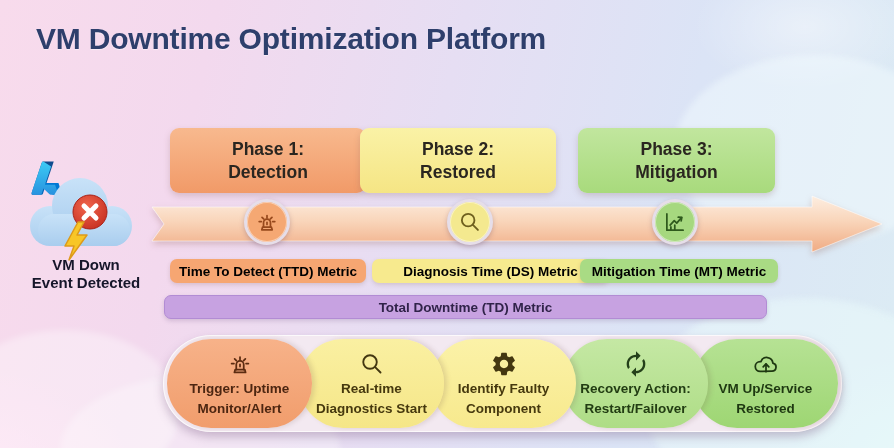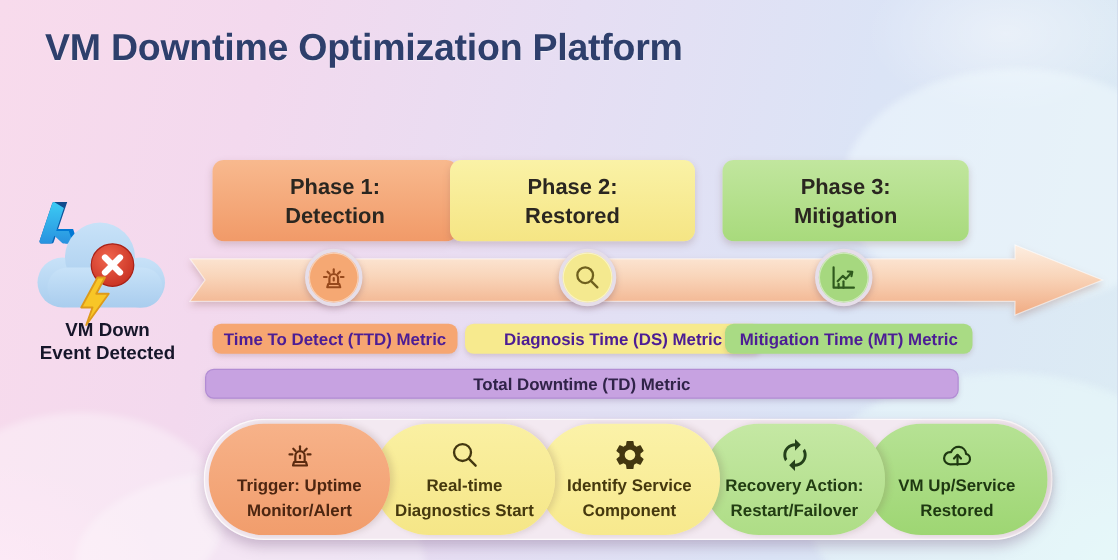--- a/index.html
+++ b/index.html
@@ -44,21 +44,21 @@
     display:flex;align-items:center;justify-content:center;
     box-shadow:0 2px 5px rgba(120,85,105,0.35), inset 0 0 0 1px rgba(255,255,255,0.45);
   }
   .m1{left:244px;background:#f5a873;}
   .m2{left:447px;background:#f4e98f;}
   .m3{left:652px;background:#a6d87f;}
   
   .metric{
     position:absolute;top:259px;height:24px;border-radius:7px;z-index:2;
     display:flex;align-items:center;justify-content:center;
-    font-size:13.5px;font-weight:700;color:#4c1d95;
+    font-size:13.5px;font-weight:700;color:#000000;
     box-shadow:0 2px 4px rgba(130,95,90,0.22);
   }
   .m-ttd{left:170px;width:196px;background:#f6a672;}
   .m-ds{left:372px;width:237px;background:#f7ea8e;}
   .m-mt{left:580px;width:198px;background:#a9db84;}
   .total{
     position:absolute;left:164px;top:295px;width:603px;height:24px;z-index:2;
     background:#c7a2e1;border:1.5px solid #b28cd4;border-radius:7px;box-sizing:border-box;
     display:flex;align-items:center;justify-content:center;
     font-size:13.5px;font-weight:700;color:#302349;
@@ -232,21 +232,21 @@
         <path d="M14.7 14.7 L19.3 19.3"></path>
       </svg>
       <span>Real-time</span>
       <span>Diagnostics Start</span>
     </div>
 
     <div class="step s3">
       <svg class="icon" width="28" height="28" viewBox="0 0 24 24" fill="#433710">
         <path d="M19.14 12.94c.04-.3.06-.61.06-.94 0-.32-.02-.64-.07-.94l2.03-1.58c.18-.14.23-.41.12-.61l-1.92-3.32c-.12-.22-.37-.29-.59-.22l-2.39.96c-.5-.38-1.03-.7-1.62-.94l-.36-2.54c-.04-.24-.24-.41-.48-.41h-3.84c-.24 0-.43.17-.47.41L9.25 5.35c-.59.24-1.13.57-1.62.94L5.24 5.33c-.22-.08-.47 0-.59.22L2.74 8.87c-.12.21-.08.47.12.61l2.03 1.58c-.05.3-.09.63-.09.94s.02.64.07.94l-2.03 1.58c-.18.14-.23.41-.12.61l1.92 3.32c.12.22.37.29.59.22l2.39-.96c.5.38 1.03.7 1.62.94l.36 2.54c.05.24.24.41.48.41h3.84c.24 0 .44-.17.47-.41l.36-2.54c.59-.24 1.13-.56 1.62-.94l2.39.96c.22.08.47 0 .59-.22l1.92-3.32c.12-.22.07-.47-.12-.61l-2.01-1.58zM12 15.6c-1.98 0-3.6-1.62-3.6-3.6s1.62-3.6 3.6-3.6 3.6 1.62 3.6 3.6-1.62 3.6-3.6 3.6z"></path>
       </svg>
-      <span>Identify Service</span>
+      <span>Identify Faulty</span>
       <span>Component</span>
     </div>
 
     <div class="step s4">
       <svg class="icon" width="28" height="28" viewBox="0 0 24 24" fill="#24401a">
         <path d="M12 6v3l4-4-4-4v3c-4.42 0-8 3.58-8 8 0 1.57.46 3.03 1.24 4.26L6.7 14.8c-.45-.83-.7-1.79-.7-2.8 0-3.31 2.69-6 6-6zm6.76 1.74L17.3 9.2c.44.84.7 1.79.7 2.8 0 3.31-2.69 6-6 6v-3l-4 4 4 4v-3c4.42 0 8-3.58 8-8 0-1.57-.46-3.03-1.24-4.26z"></path>
       </svg>
       <span>Recovery Action:</span>
       <span>Restart/Failover</span>
     </div>

